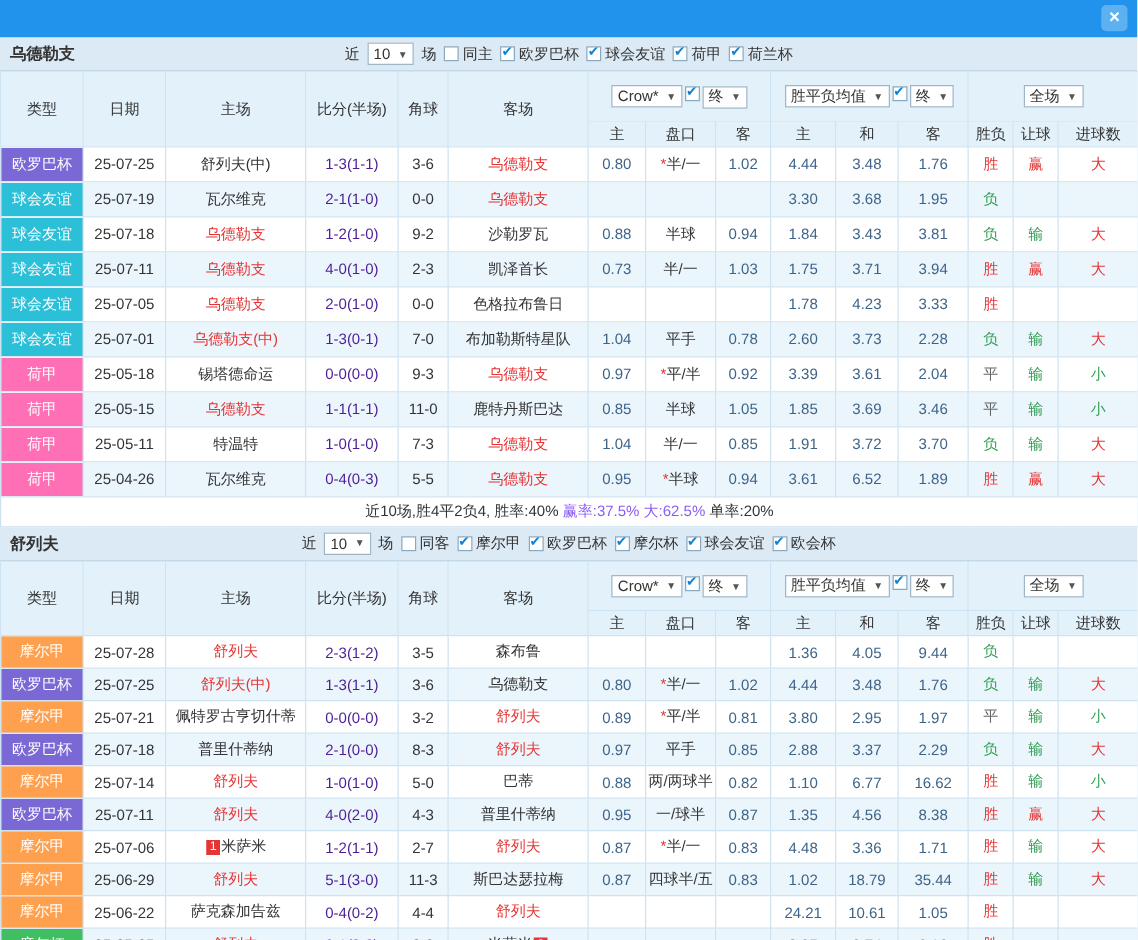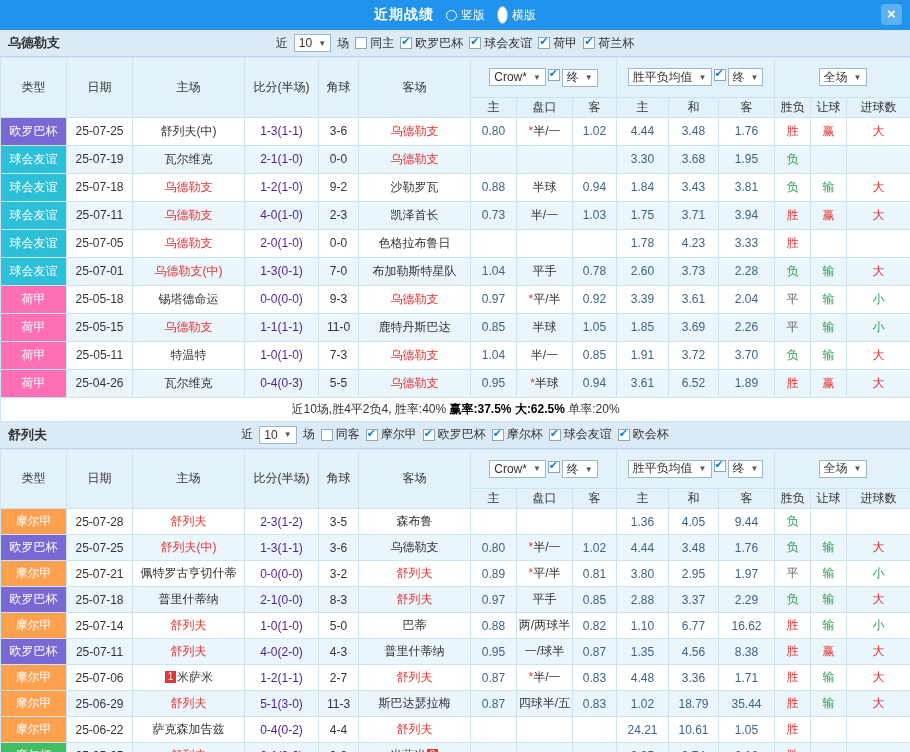--- a/index.html
+++ b/index.html
@@ -39,39 +39,28 @@
   .sec2 .tbl tbody td { height:26px; }
   tr.even td { background:#EBF5FC; }
   td.type-cell { color:#fff; }
   .red { color:#E53535; }
   td.score { color:#4c1d95; }
   td.num { color:#3D6488; }
   td.hcap { color:#333; }
   .star { color:#E53535; }
   .badge { display:inline-block; background:#E53535; color:#fff; font-size:10px; line-height:12px; min-width:11px; height:12px; margin:0 1px; vertical-align:1px; }
   tr.summary td { height:24px; background:#fff; }
-  .sum-blue { color:#000000;font-weight:bold; }
+  .sum-blue { color:#8b5cf6; }
   .grp { white-space:nowrap; }
   .grp .sel { margin:10px 2px; }
 </style>
 </head>
 <body>
 
 <div class="topbar">
-  <div class="topbar-center">
-    <span class="title">近期战绩</span>
-    <label class="radio">
-      <span class="radio-circle"></span>
-      <span>竖版</span>
-    </label>
-    <label class="radio">
-      <span class="radio-circle sel"></span>
-      <span>横版</span>
-    </label>
-  </div>
   <span class="close">×</span>
 </div>
 
 <div id="sections">
     <div class="section">
       <div class="band">
         <span class="team-name">乌德勒支</span>
         <div class="filter-group">
           <span class="flabel">近</span>
           <span class="sel">
@@ -287,21 +276,21 @@
             <td class="date">25-05-15</td>
             <td class="team"><span class="tname red">乌德勒支</span></td>
             <td class="score">1-1(1-1)</td>
             <td class="corner">11-0</td>
             <td class="team"><span class="tname">鹿特丹斯巴达</span></td>
             <td class="num">0.85</td>
             <td class="hcap">半球</td>
             <td class="num">1.05</td>
             <td class="num">1.85</td>
             <td class="num">3.69</td>
-            <td class="num">2.26</td>
+            <td class="num">3.46</td>
             <td class="res" style="color: rgb(102, 102, 102);">平</td>
             <td class="res" style="color: rgb(46, 158, 80);">输</td>
             <td class="res" style="color: rgb(46, 158, 80);">小</td>
           </tr>
           <tr class="odd">
             <td class="type-cell" style="background: rgb(255, 111, 181);">荷甲</td>
             <td class="date">25-05-11</td>
             <td class="team"><span class="tname">特温特</span></td>
             <td class="score">1-0(1-0)</td>
             <td class="corner">7-3</td>

